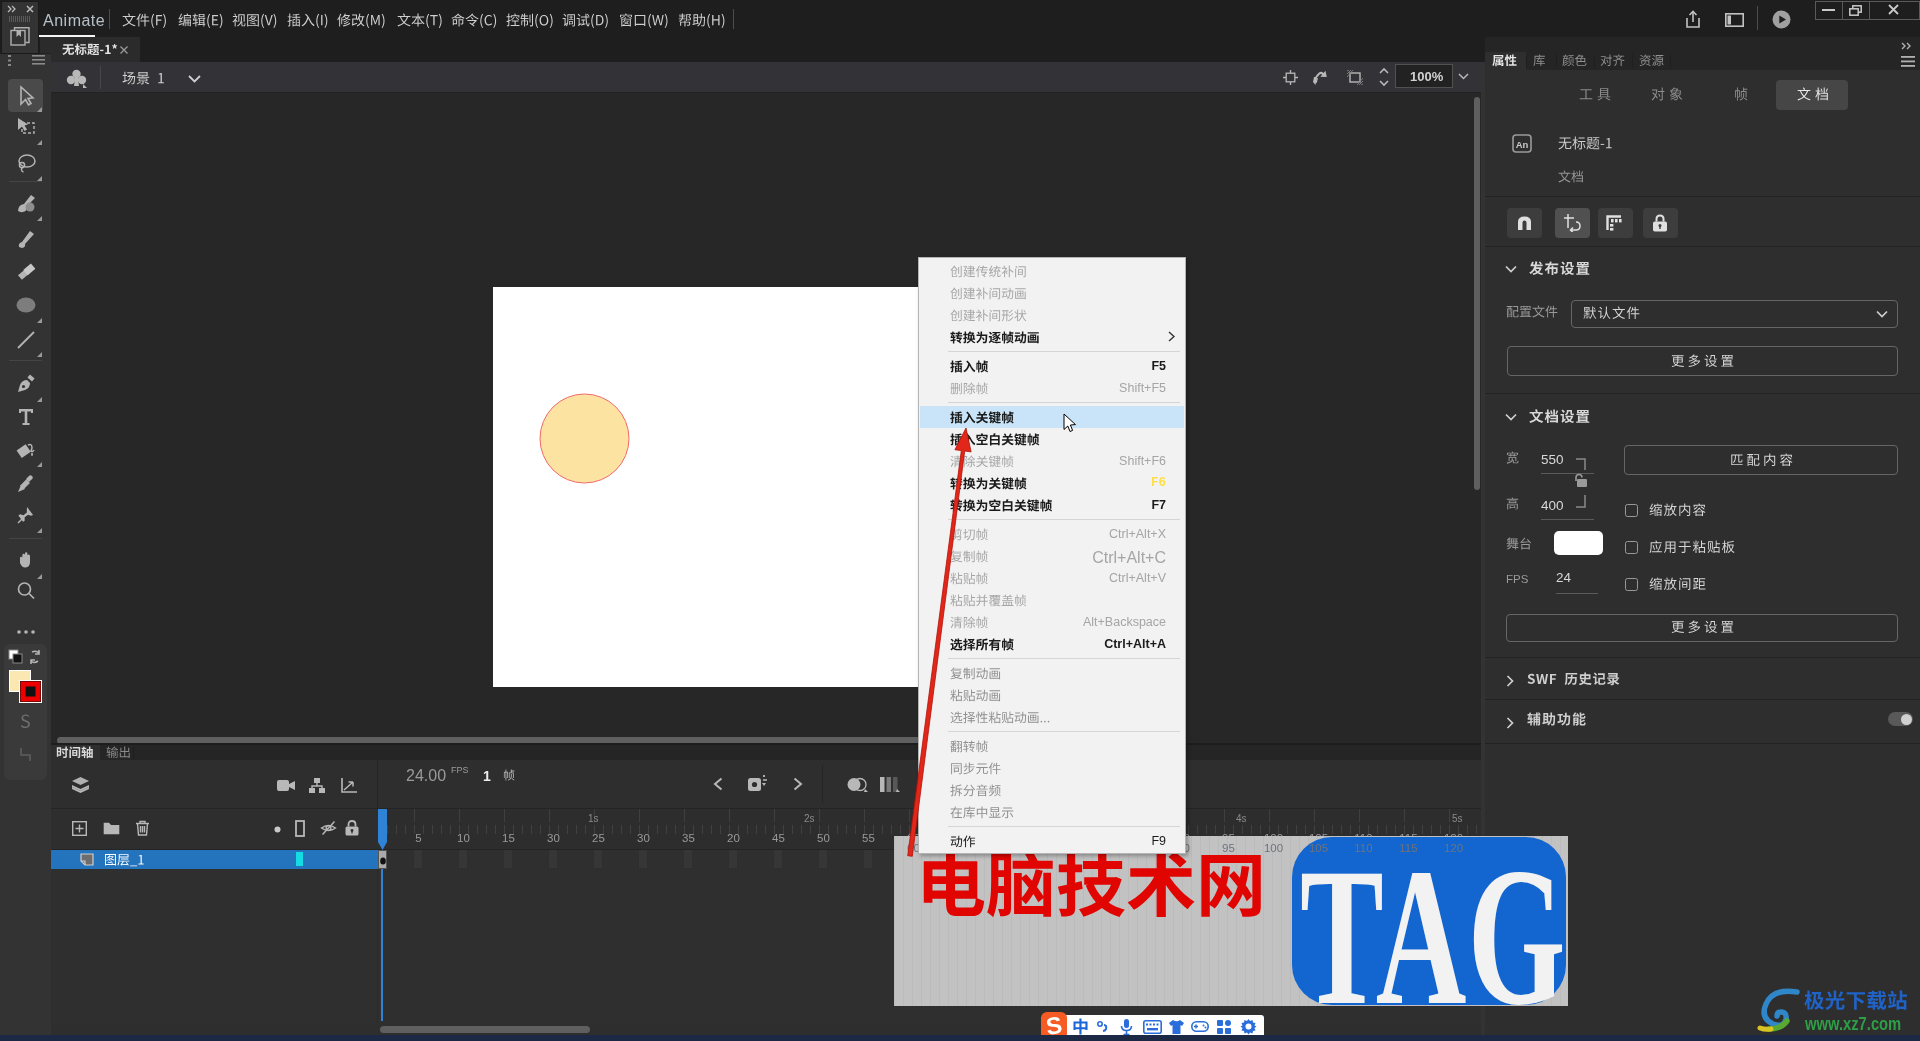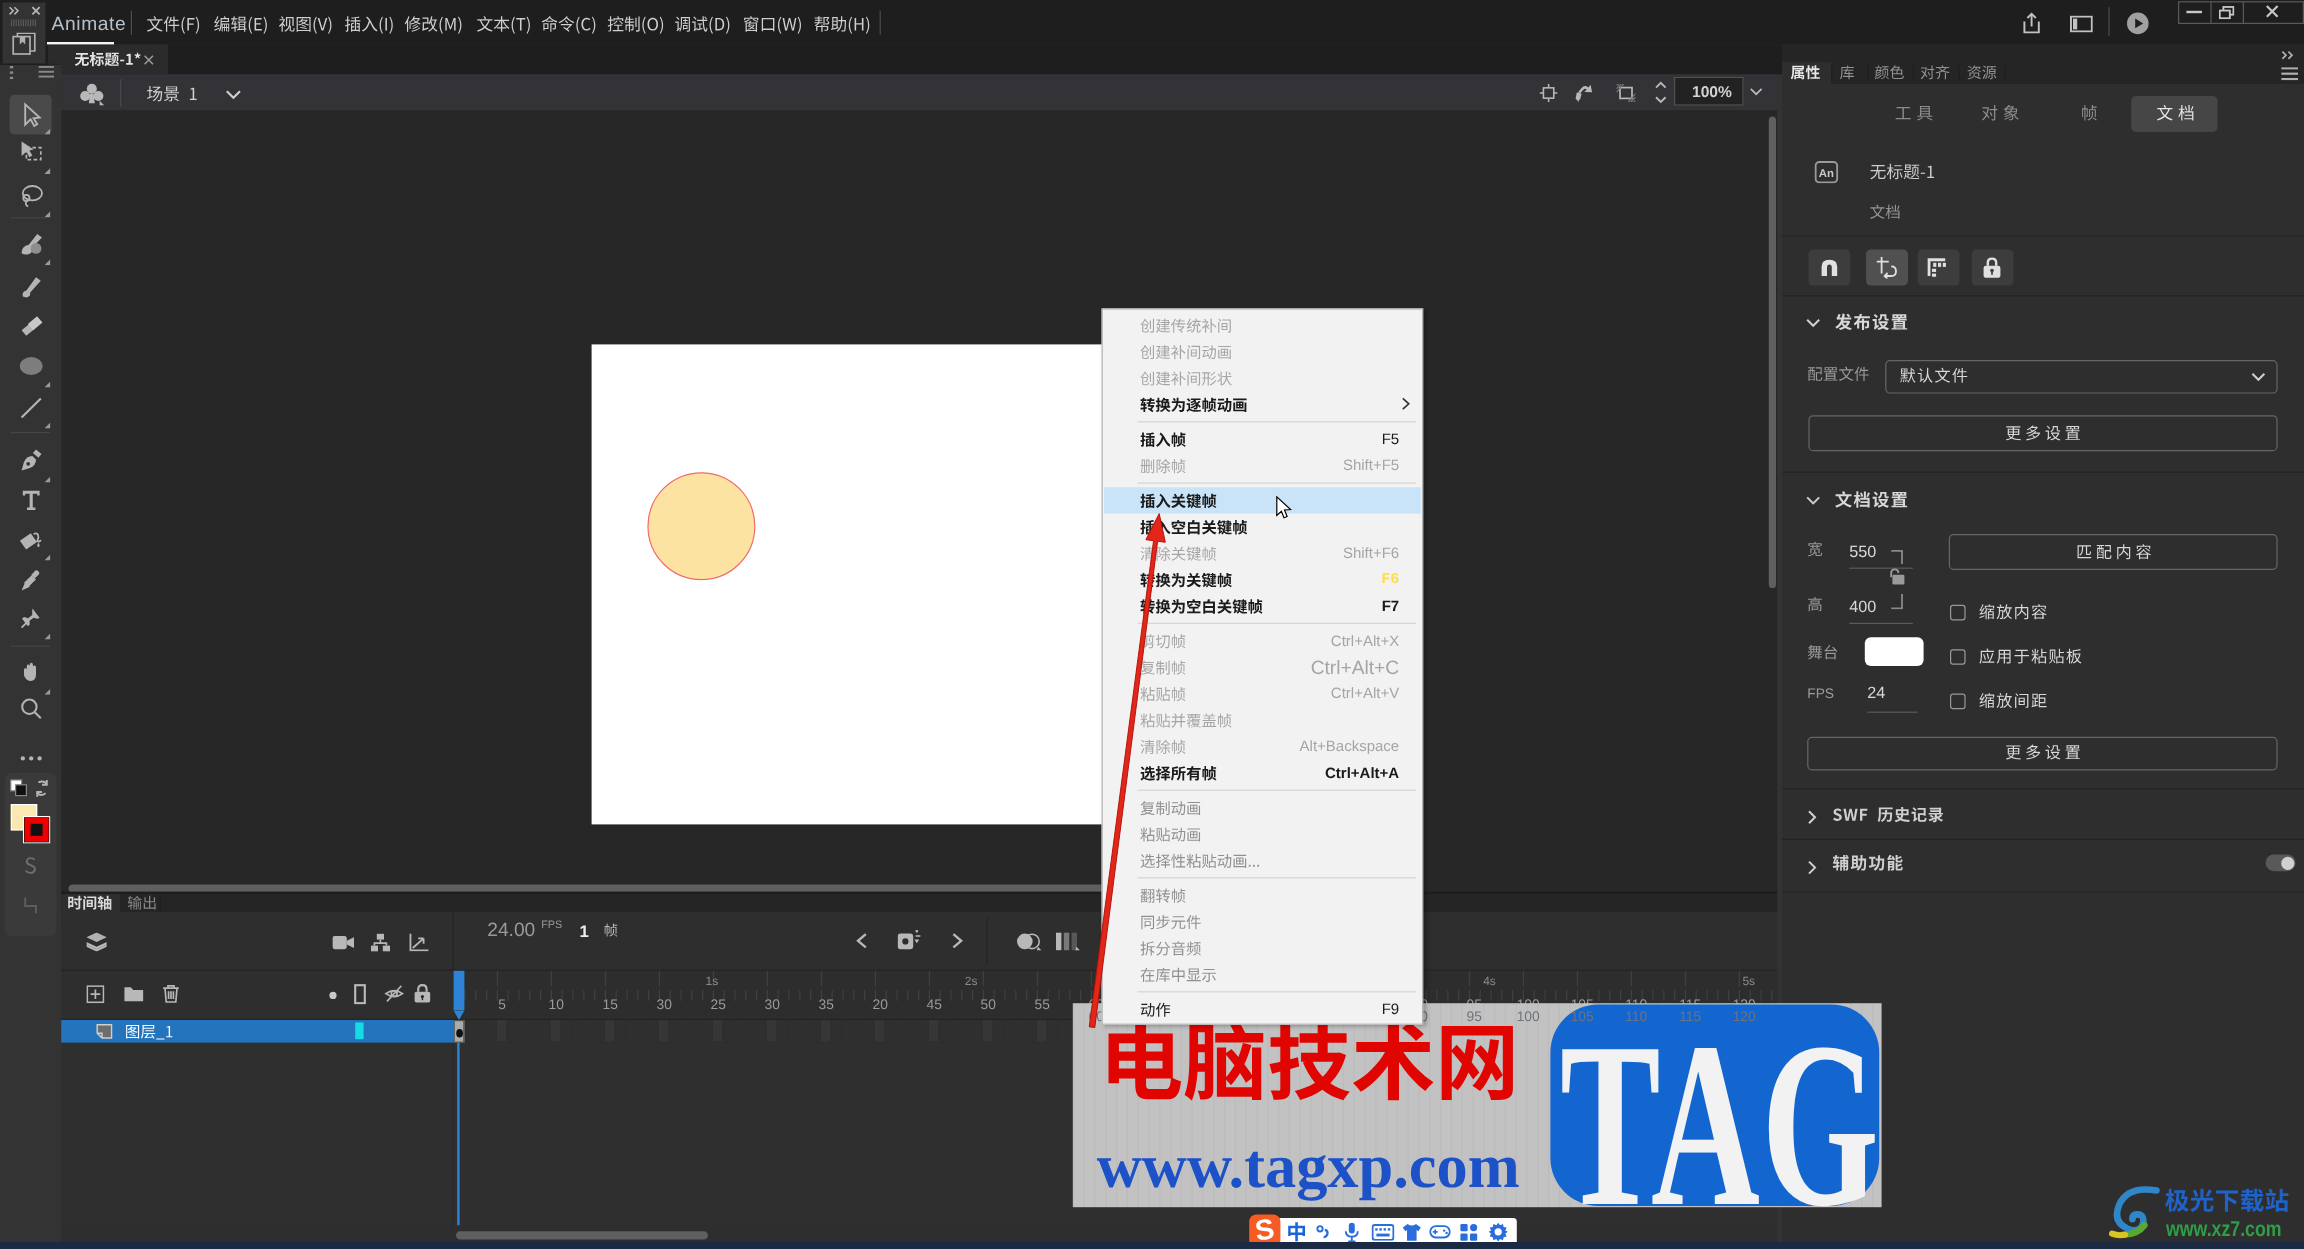--- a/index.html
+++ b/index.html
@@ -1199,21 +1199,20 @@
       <g transform="translate(0,880) scale(1,-1)" fill="#e00500">
         <use href="#q110" x="0"></use>
         <use href="#q111" x="1000"></use>
         <use href="#q112" x="2000"></use>
         <use href="#q113" x="3000"></use>
         <use href="#q114" x="4000"></use>
       </g>
     </svg>
     <div style="left:1292px;top:837px;width:274px;height:168px;background:#1365cf;border-radius:40px;z-index:5"></div>
     <div style="top:0px;font-size:197px;color:#f2f2f2;font-weight:700;font-family:'Liberation Serif',serif;line-height:1;white-space:nowrap;left:1300px;top:838px;z-index:5;transform:scale(0.638,1);transform-origin:0 0;letter-spacing:2px">TAG</div>
-    <div style="left:0px;top:0px;font-size:52px;color:#1c51c8;font-weight:700;font-family:'Liberation Serif',serif;line-height:1;white-space:nowrap;left:914px;top:947px;z-index:5">www.tagxp.com</div>
     <div style="left:918px;top:257px;width:268px;height:597px;background:#f2f2f2;border:1px solid #b4b4b4;z-index:6;box-shadow:2px 2px 4px rgba(0,0,0,0.3)"></div>
     <svg class="cj" style="left:950px;top:264.5px;width:76.8px;height:12.8px;z-index:6" viewBox="0 0 6000 1000" preserveAspectRatio="none">
       <g transform="translate(0,880) scale(1,-1)" fill="#a5a5a5">
         <use href="#q115" x="0"></use>
         <use href="#q116" x="1000"></use>
         <use href="#q117" x="2000"></use>
         <use href="#q118" x="3000"></use>
         <use href="#q119" x="4000"></use>
         <use href="#q97" x="5000"></use>
       </g>
@@ -1253,21 +1252,21 @@
       <path d="M1 1 L6 5.5 L1 10" stroke="#333" stroke-width="1.4" fill="none"></path>
     </svg>
     <div style="left:948px;top:351px;width:232px;height:1px;background:#d5d5d5;z-index:6"></div>
     <svg class="cj" style="left:950px;top:359.5px;width:38.4px;height:12.8px;z-index:6" viewBox="0 0 3000 1000" preserveAspectRatio="none">
       <g transform="translate(0,880) scale(1,-1)" fill="#1b1b1b">
         <use href="#q131" x="0"></use>
         <use href="#q132" x="1000"></use>
         <use href="#q128" x="2000"></use>
       </g>
     </svg>
-    <div style="top:360px;font-size:12.5px;color:#1b1b1b;font-weight:400;font-family:'Liberation Sans',sans-serif;line-height:1;white-space:nowrap;right:754px;z-index:6">F5</div>
+    <div style="top:360px;font-size:12.5px;color:#1b1b1b;font-weight:700;font-family:'Liberation Sans',sans-serif;line-height:1;white-space:nowrap;right:754px;z-index:6">F5</div>
     <svg class="cj" style="left:950px;top:381.5px;width:38.4px;height:12.8px;z-index:6" viewBox="0 0 3000 1000" preserveAspectRatio="none">
       <g transform="translate(0,880) scale(1,-1)" fill="#a5a5a5">
         <use href="#q133" x="0"></use>
         <use href="#q134" x="1000"></use>
         <use href="#q49" x="2000"></use>
       </g>
     </svg>
     <div style="top:382px;font-size:12.5px;color:#a5a5a5;font-weight:400;font-family:'Liberation Sans',sans-serif;line-height:1;white-space:nowrap;right:754px;z-index:6">Shift+F5</div>
     <div style="left:948px;top:402px;width:232px;height:1px;background:#d5d5d5;z-index:6"></div>
     <div style="left:920px;top:406px;width:264px;height:22px;background:#c9e4f8;z-index:6"></div>

